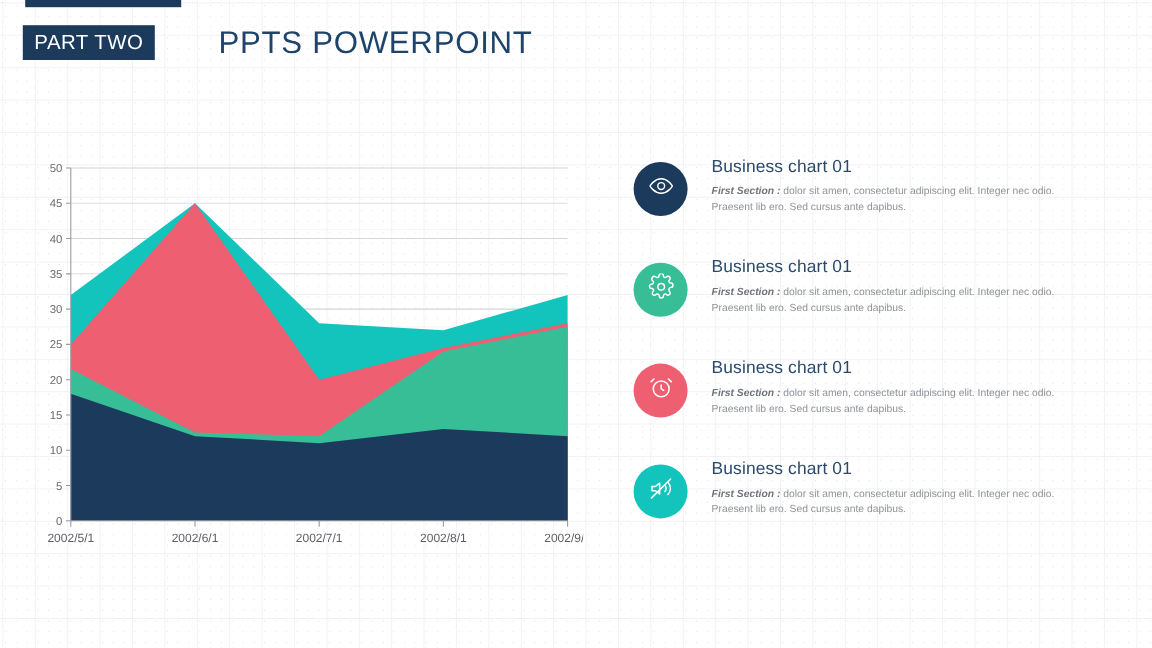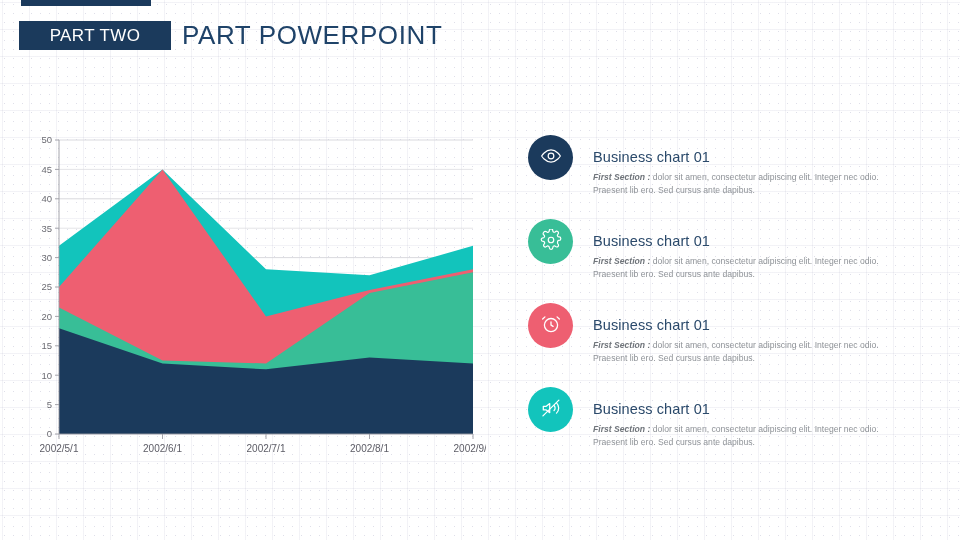--- a/index.html
+++ b/index.html
@@ -26,21 +26,21 @@
 
   .tab-stub {
     position: absolute;
     left: 21px; top: -16px;
     width: 130px; height: 22px;
     background: #1b3a5c;
   }
   .part-badge {
     position: absolute;
     left: 19px; top: 21px;
-    width: 152px; height: 29px;
+    width: 110px; height: 29px;
     background: #1b3a5c;
     color: #ffffff;
     font-size: 17px;
     letter-spacing: 0.4px;
     display: flex;
     align-items: center;
     justify-content: center;
   }
   .slide-title {
     position: absolute;
@@ -87,42 +87,41 @@
     border-radius: 50%;
     margin-top: 5px;
     display: flex;
     align-items: center;
     justify-content: center;
   }
   .feature-text {
     margin-left: 20px;
     padding-top: 1px;
     width: 300px;
-    margin-top: 18px;
   }
   .feature-title {
     color: #2b4a6b;
     font-size: 14.5px;
     margin-bottom: 6px;
     letter-spacing: 0.1px;
   }
   .feature-desc {
     color: #8e9297;
     font-size: 8.6px;
     line-height: 1.52;
   }
   .feature-desc b { color: #6f747a; font-style: italic; }
 </style>
 </head>
 <body>
 
 <div id="header">
   <div class="tab-stub"></div>
   <div class="part-badge">PART TWO</div>
-  <div class="slide-title">PART POWERPOINT</div>
+  <div class="slide-title">PPTS POWERPOINT</div>
 </div>
 
 <div id="chart-panel">
   <svg id="chart-svg" width="460" height="340" viewBox="0 0 460 340">
     <g id="gridlines">
         <line x1="33" x2="447" y1="276.6" y2="276.6" stroke="#d5d5da" stroke-width="0.65"></line>
         <line x1="33" x2="447" y1="247.2" y2="247.2" stroke="#d5d5da" stroke-width="0.9"></line>
         <line x1="33" x2="447" y1="217.8" y2="217.8" stroke="#d5d5da" stroke-width="0.65"></line>
         <line x1="33" x2="447" y1="188.39999999999998" y2="188.39999999999998" stroke="#d5d5da" stroke-width="0.9"></line>
         <line x1="33" x2="447" y1="159" y2="159" stroke="#d5d5da" stroke-width="0.65"></line>

